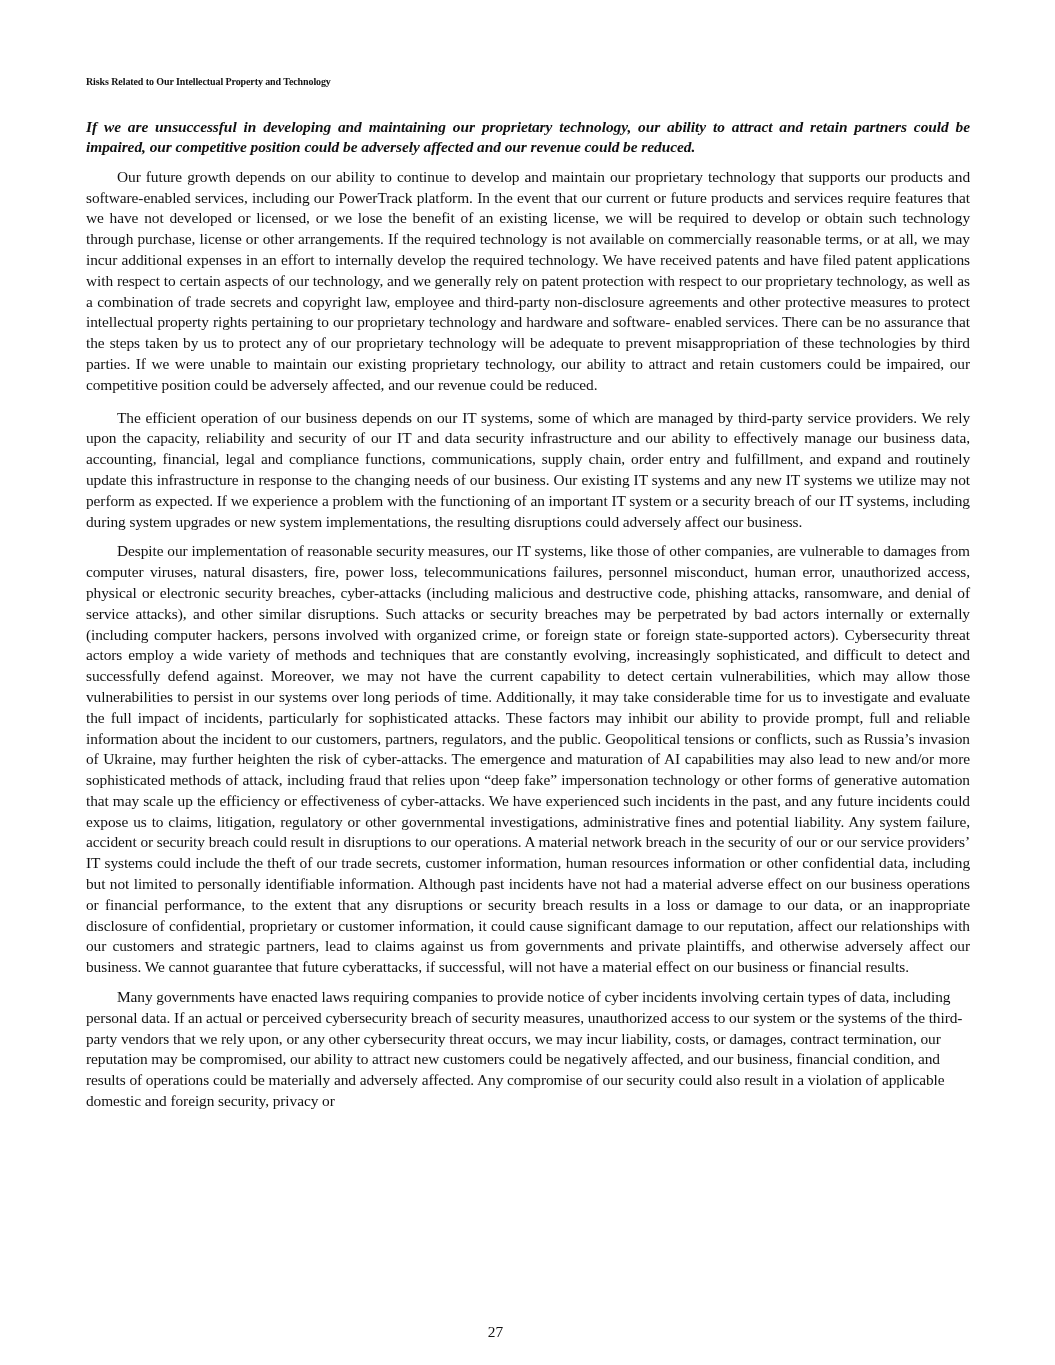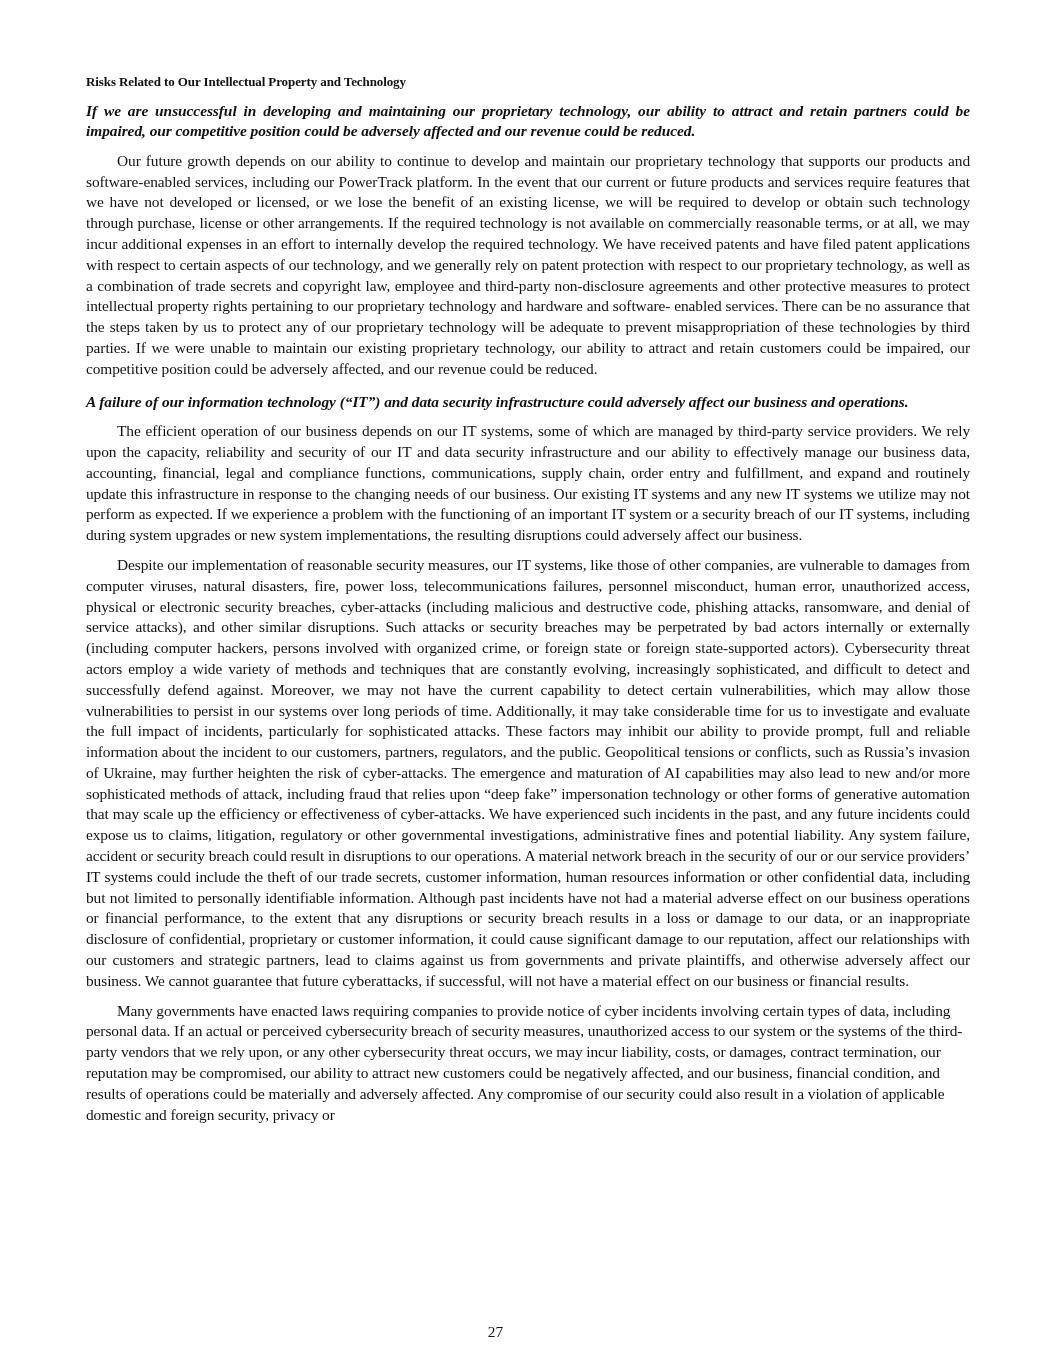--- a/index.html
+++ b/index.html
@@ -16,23 +16,23 @@
       color: #111111;
     }
     .page {
       position: absolute;
       left: 86px;
       top: 72px;
       width: 884px;
     }
     .section-heading {
       font-weight: bold;
-      font-size: 13px;
+      font-size: 10px;
       line-height: 20.6px;
-      margin: 0 0 8px 0;
+      margin: 0 0 24px 0;
       letter-spacing: -0.1px;
     }
     .risk-heading {
       font-weight: bold;
       font-style: italic;
       font-size: 15.4px;
       line-height: 20.6px;
       text-align: justify;
       margin: 8px 0 9px 0;
       letter-spacing: -0.05px;
@@ -61,19 +61,18 @@
   </style>
 </head>
 <body>
 
 <div class="page">
   <div class="section-heading">Risks Related to Our Intellectual Property and Technology</div>
 
   <div class="risk-heading">If we are unsuccessful in developing and maintaining our proprietary technology, our ability to attract and retain partners could be impaired, our competitive position could be adversely affected and our revenue could be reduced.</div>
   <p class="para gap-large">Our future growth depends on our ability to continue to develop and maintain our proprietary technology that supports our products and software-enabled services, including our PowerTrack platform. In the event that our current or future products and services require features that we have not developed or licensed, or we lose the benefit of an existing license, we will be required to develop or obtain such technology through purchase, license or other arrangements. If the required technology is not available on commercially reasonable terms, or at all, we may incur additional expenses in an effort to internally develop the required technology. We have received patents and have filed patent applications with respect to certain aspects of our technology, and we generally rely on patent protection with respect to our proprietary technology, as well as a combination of trade secrets and copyright law, employee and third-party non-disclosure agreements and other protective measures to protect intellectual property rights pertaining to our proprietary technology and hardware and software- enabled services. There can be no assurance that the steps taken by us to protect any of our proprietary technology will be adequate to prevent misappropriation of these technologies by third parties. If we were unable to maintain our existing proprietary technology, our ability to attract and retain customers could be impaired, our competitive position could be adversely affected, and our revenue could be reduced.</p>
 
-  <div class="risk-heading">A failure of our information technology (“IT”) and data security infrastructure could adversely affect our business and operations.</div>
   <p class="para">The efficient operation of our business depends on our IT systems, some of which are managed by third-party service providers. We rely upon the capacity, reliability and security of our IT and data security infrastructure and our ability to effectively manage our business data, accounting, financial, legal and compliance functions, communications, supply chain, order entry and fulfillment, and expand and routinely update this infrastructure in response to the changing needs of our business. Our existing IT systems and any new IT systems we utilize may not perform as expected. If we experience a problem with the functioning of an important IT system or a security breach of our IT systems, including during system upgrades or new system implementations, the resulting disruptions could adversely affect our business.</p>
   <p class="para">Despite our implementation of reasonable security measures, our IT systems, like those of other companies, are vulnerable to damages from computer viruses, natural disasters, fire, power loss, telecommunications failures, personnel misconduct, human error, unauthorized access, physical or electronic security breaches, cyber-attacks (including malicious and destructive code, phishing attacks, ransomware, and denial of service attacks), and other similar disruptions. Such attacks or security breaches may be perpetrated by bad actors internally or externally (including computer hackers, persons involved with organized crime, or foreign state or foreign state-supported actors). Cybersecurity threat actors employ a wide variety of methods and techniques that are constantly evolving, increasingly sophisticated, and difficult to detect and successfully defend against. Moreover, we may not have the current capability to detect certain vulnerabilities, which may allow those vulnerabilities to persist in our systems over long periods of time. Additionally, it may take considerable time for us to investigate and evaluate the full impact of incidents, particularly for sophisticated attacks. These factors may inhibit our ability to provide prompt, full and reliable information about the incident to our customers, partners, regulators, and the public. Geopolitical tensions or conflicts, such as Russia’s invasion of Ukraine, may further heighten the risk of cyber-attacks. The emergence and maturation of AI capabilities may also lead to new and/or more sophisticated methods of attack, including fraud that relies upon “deep fake” impersonation technology or other forms of generative automation that may scale up the efficiency or effectiveness of cyber-attacks. We have experienced such incidents in the past, and any future incidents could expose us to claims, litigation, regulatory or other governmental investigations, administrative fines and potential liability. Any system failure, accident or security breach could result in disruptions to our operations. A material network breach in the security of our or our service providers’ IT systems could include the theft of our trade secrets, customer information, human resources information or other confidential data, including but not limited to personally identifiable information. Although past incidents have not had a material adverse effect on our business operations or financial performance, to the extent that any disruptions or security breach results in a loss or damage to our data, or an inappropriate disclosure of confidential, proprietary or customer information, it could cause significant damage to our reputation, affect our relationships with our customers and strategic partners, lead to claims against us from governments and private plaintiffs, and otherwise adversely affect our business. We cannot guarantee that future cyberattacks, if successful, will not have a material effect on our business or financial results.</p>
   <p class="para left">Many governments have enacted laws requiring companies to provide notice of cyber incidents involving certain types of data, including personal data. If an actual or perceived cybersecurity breach of security measures, unauthorized access to our system or the systems of the third-party vendors that we rely upon, or any other cybersecurity threat occurs, we may incur liability, costs, or damages, contract termination, our reputation may be compromised, our ability to attract new customers could be negatively affected, and our business, financial condition, and results of operations could be materially and adversely affected. Any compromise of our security could also result in a violation of applicable domestic and foreign security, privacy or</p>
 </div>
 
 <div class="page-number">27</div>
 
 </body></html>

